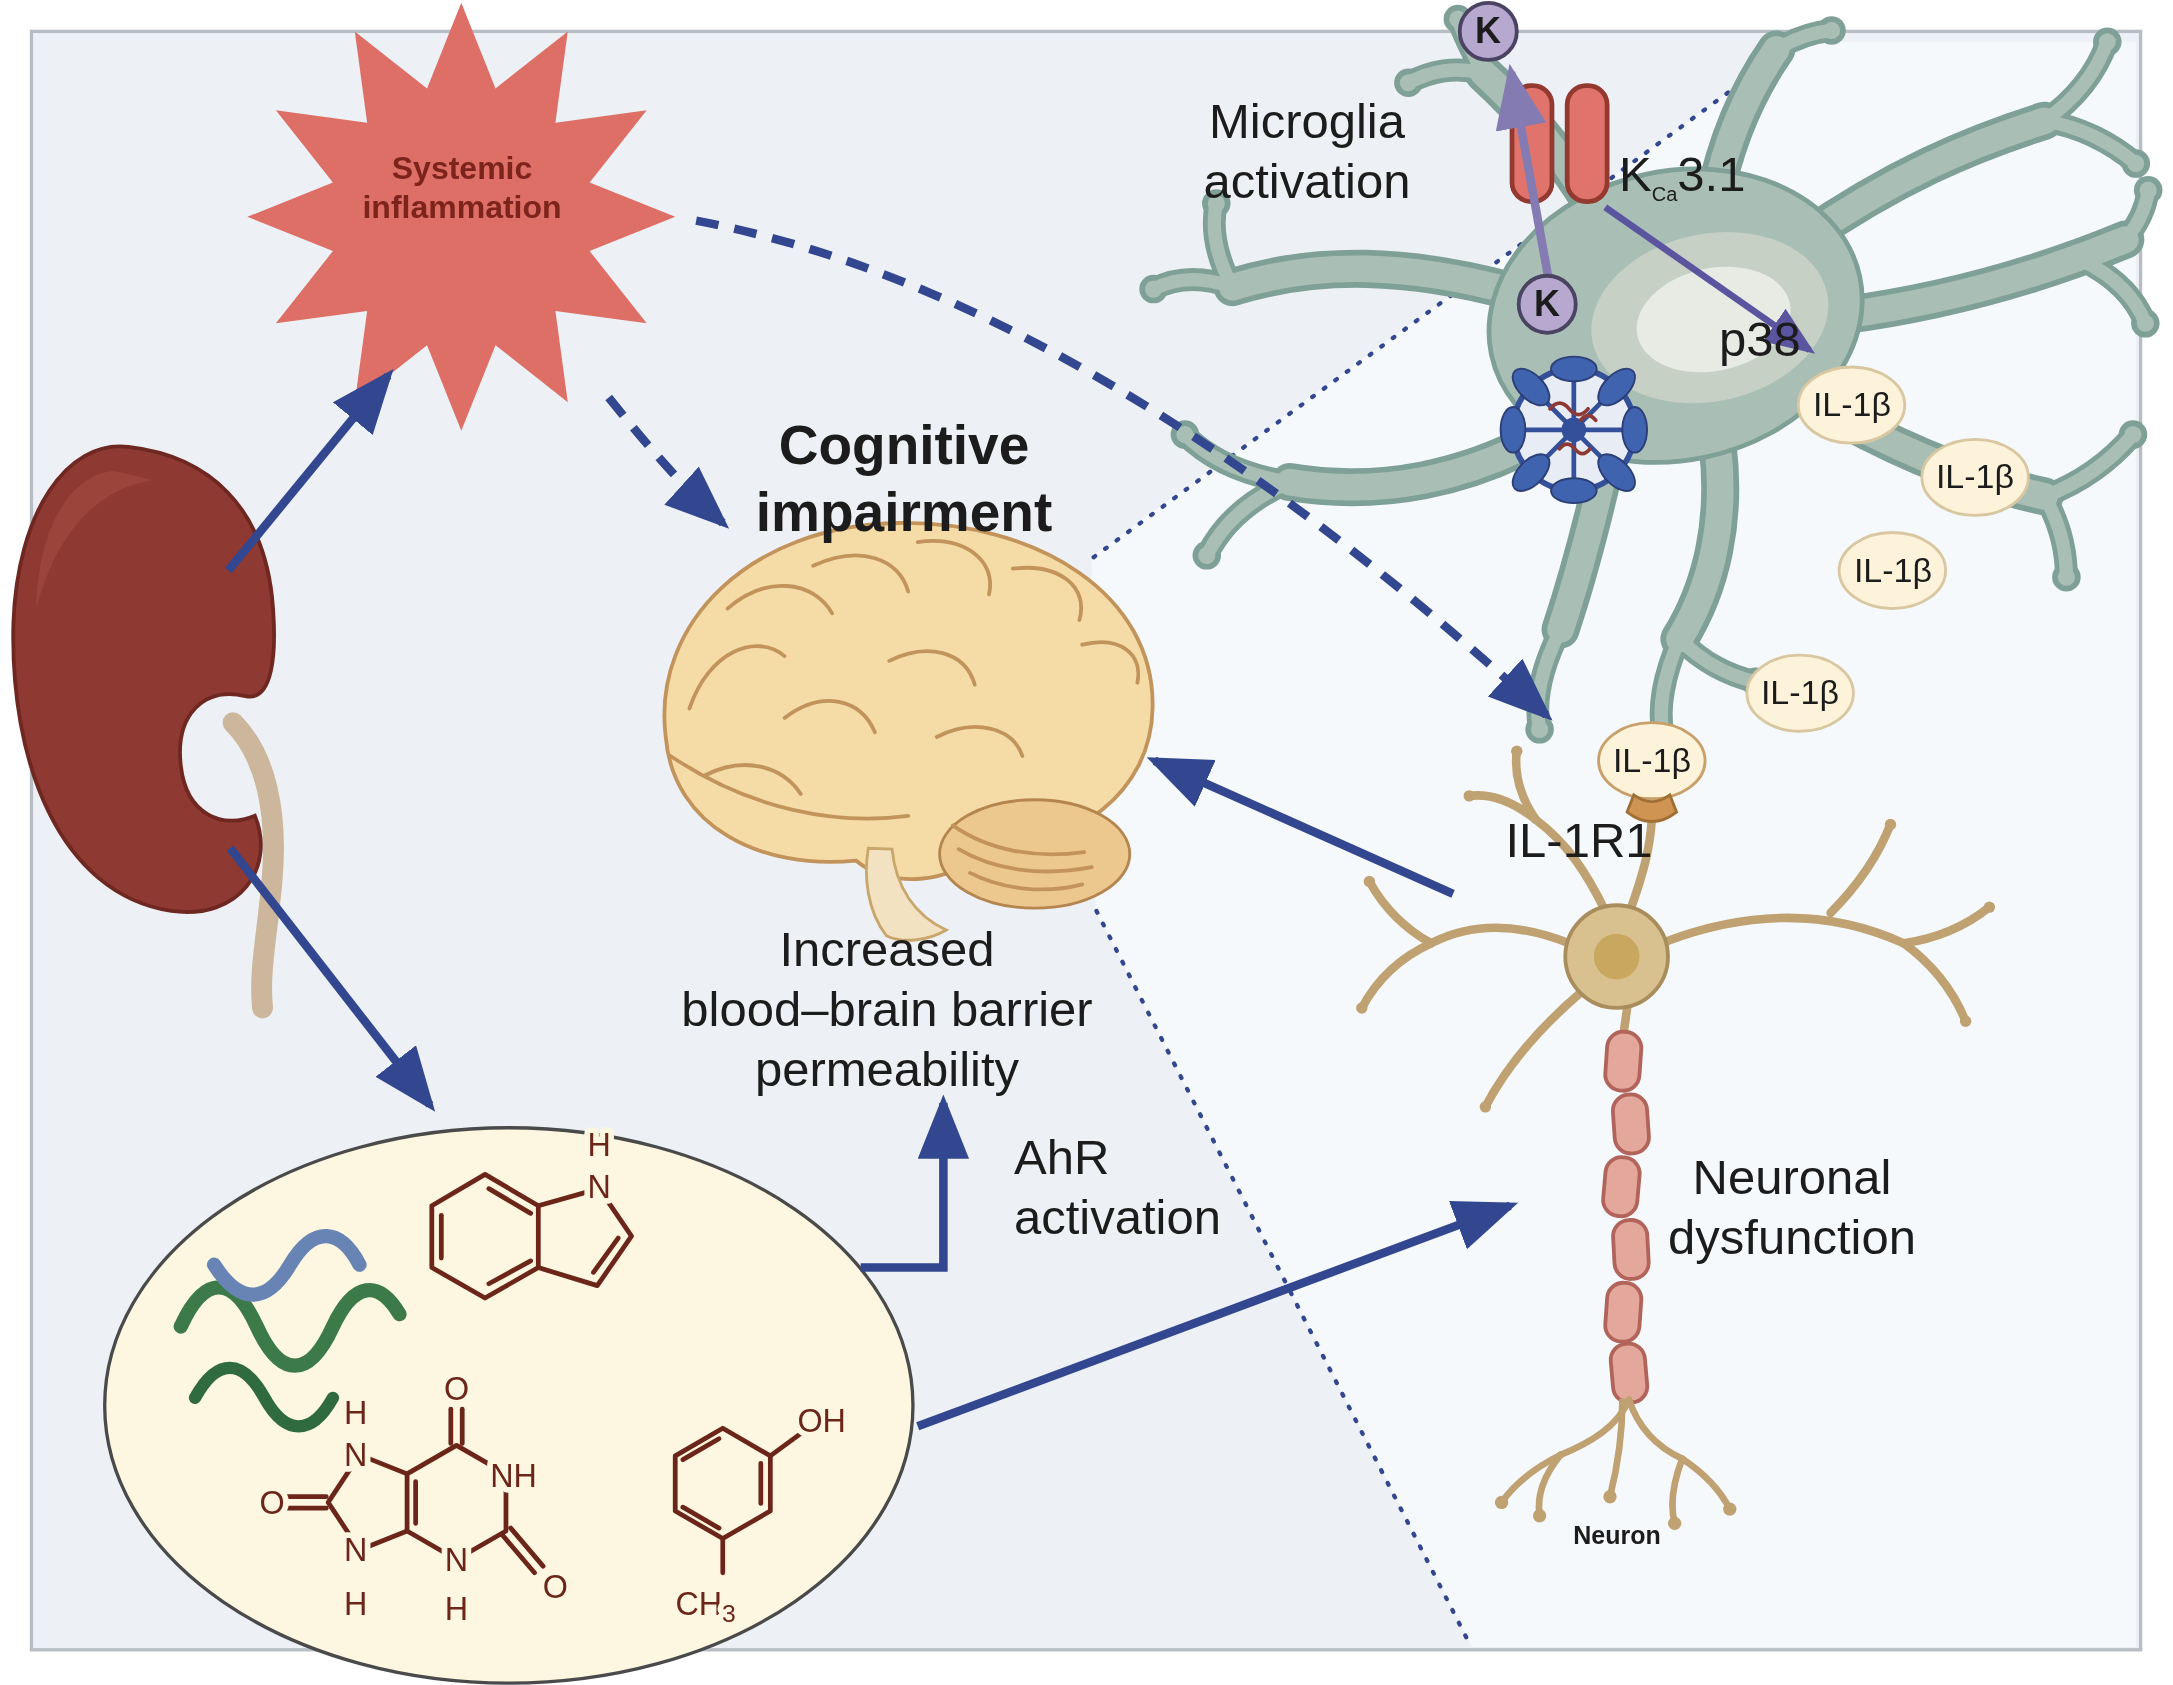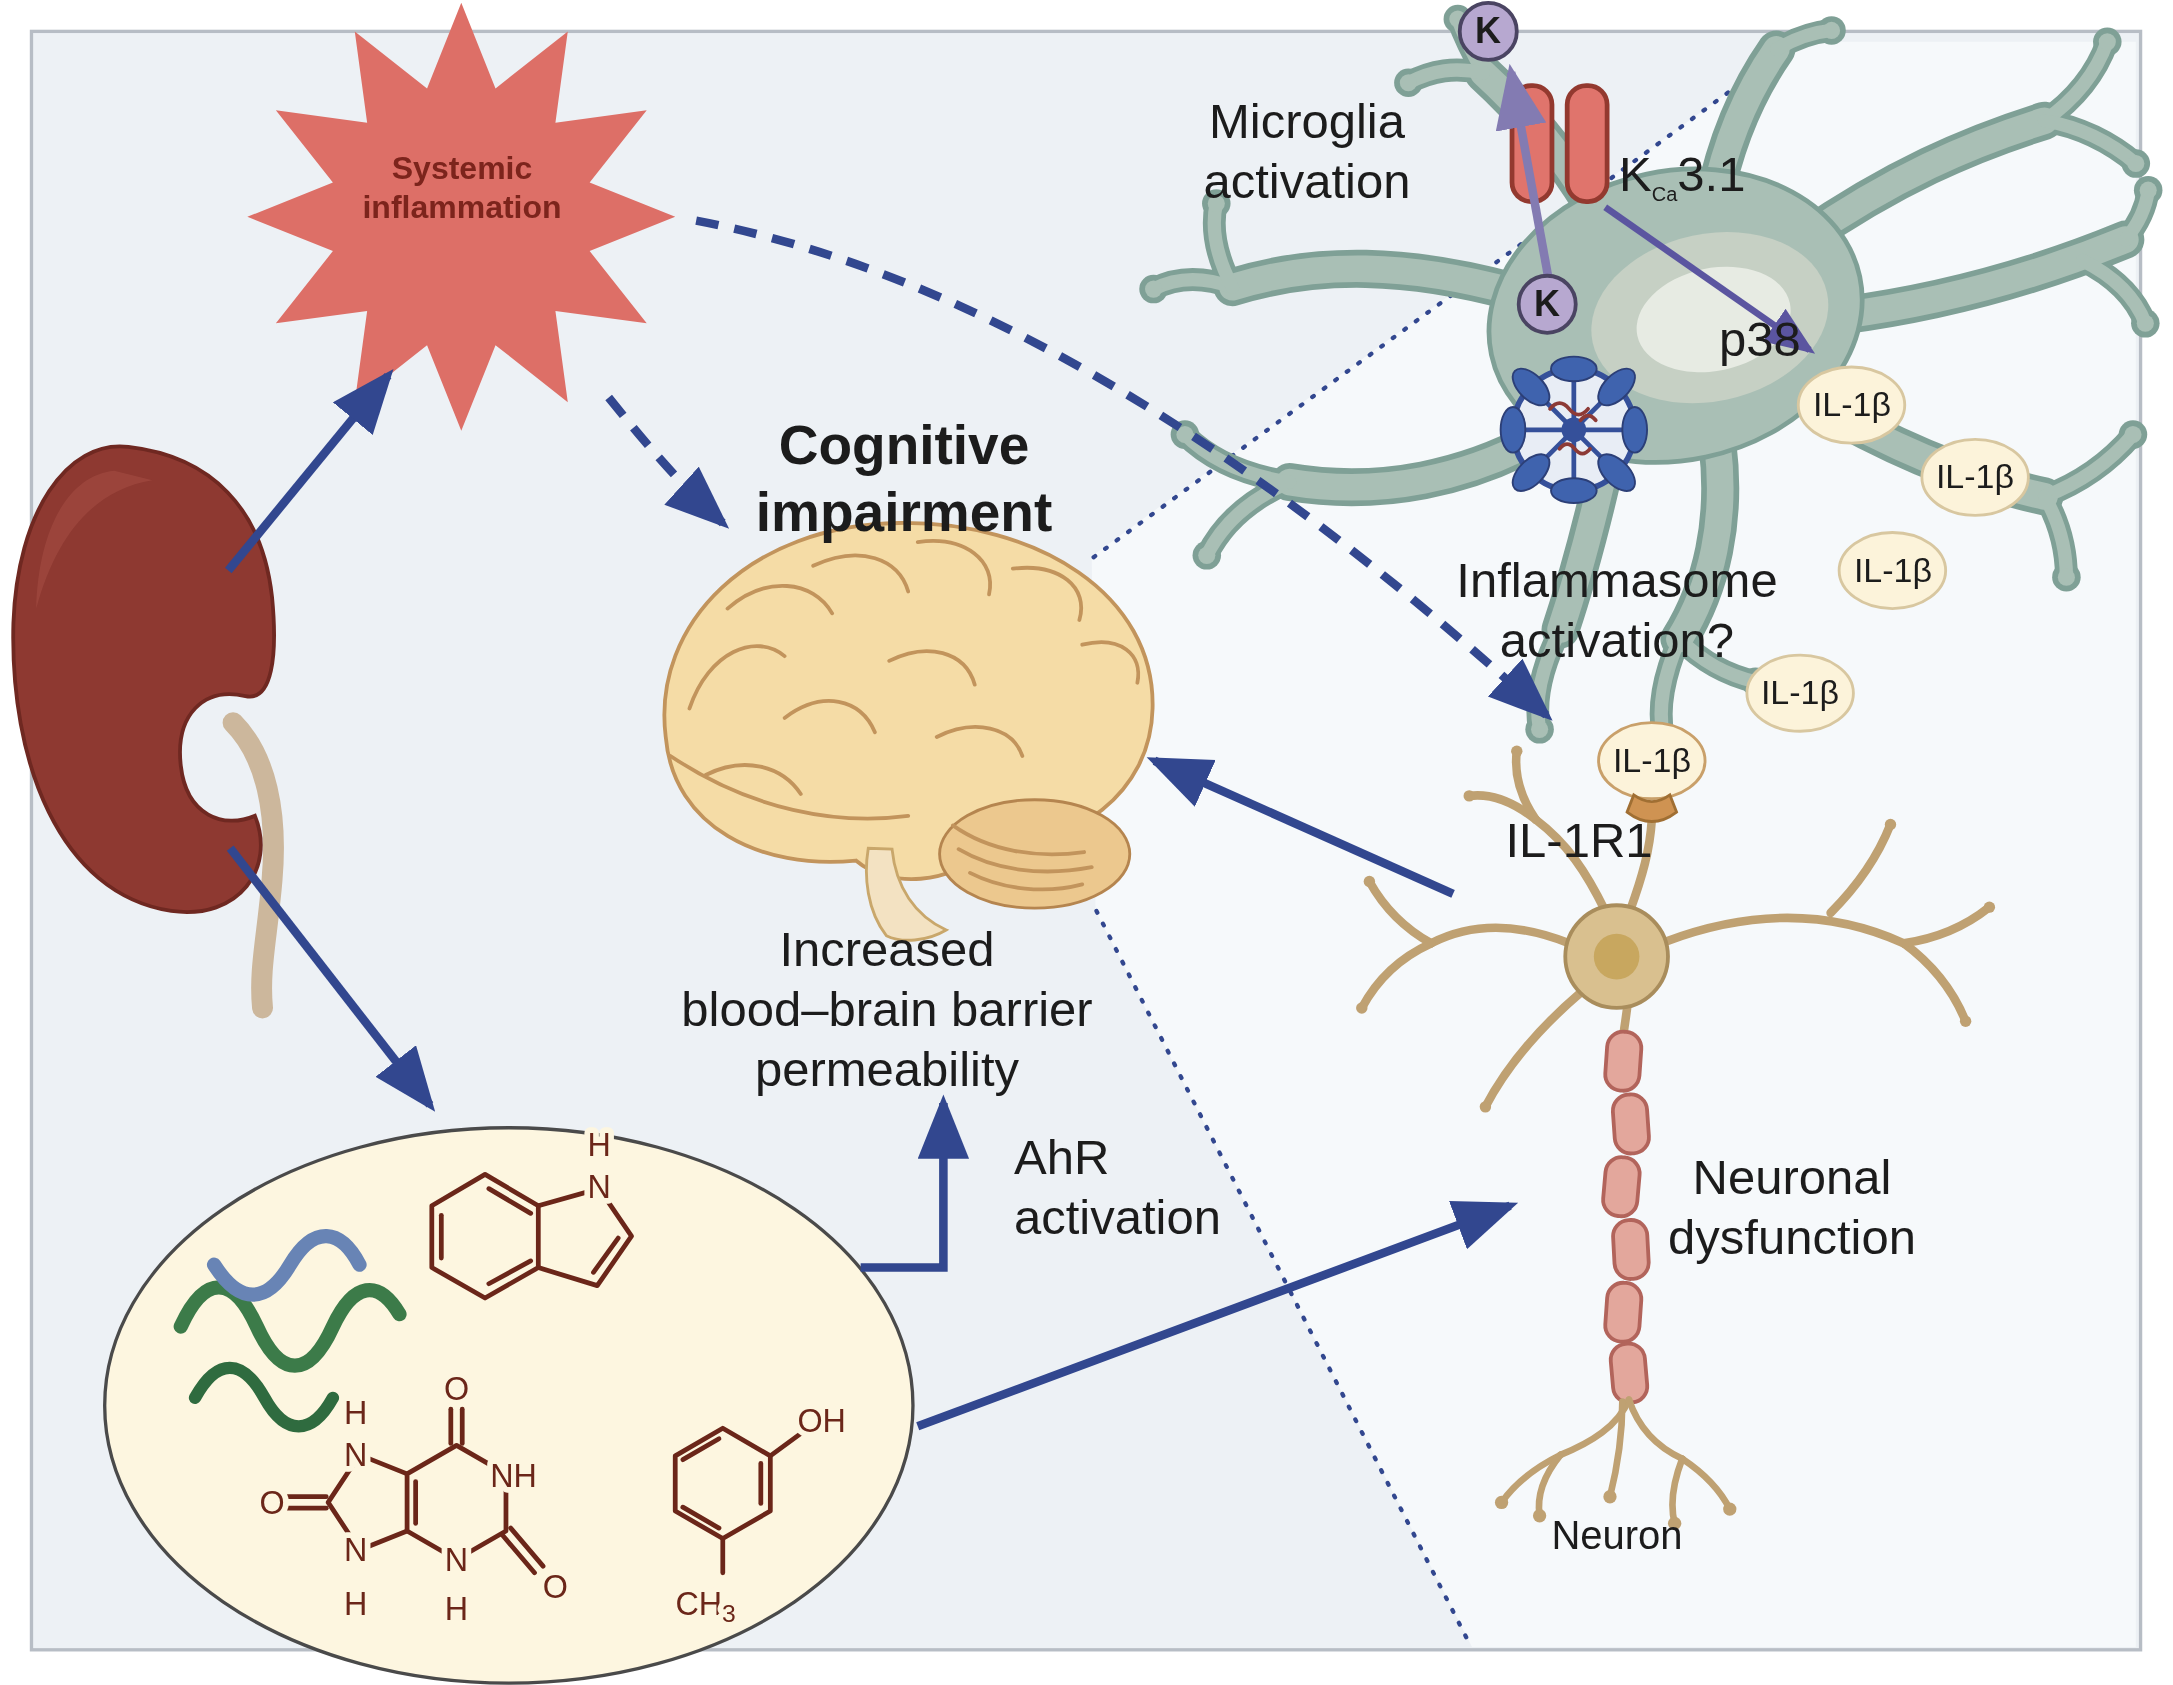--- a/index.html
+++ b/index.html
@@ -5,21 +5,21 @@
   html,body{margin:0;padding:0;background:#fff;}
   #fig{position:relative;width:2173px;height:1685px;background:var(--c-page,#fff);font-family:"Liberation Sans",sans-serif;overflow:hidden;}
   #fig svg{position:absolute;left:0;top:0;}
   .lbl{position:absolute;transform:translate(-50%,-50%);text-align:center;white-space:pre-line;
        color:var(--c-text,#1c1c1c);font-size:49px;line-height:1.22;}
   .lbl.la{transform:none;text-align:left;}
   .bold{font-weight:bold;margin-top:32px;}
   .sb-text{color:var(--c-starburst-text,#7c241c);font-weight:600;font-size:32px;}
   .small{font-size:34px;}
   .ksize{font-size:36px;font-weight:600;}
-  .neuronlbl{font-size:40px;font-weight:normal;}
+  .neuronlbl{font-size:25px;font-weight:bold;}
   .kca{font-size:49px;}
   .subsc{font-size:20px;vertical-align:-9.5px;}
   
   .arrow{fill:none;stroke:var(--c-arrow,#32478f);stroke-width:9;marker-end:url(#mNavy);}
   .dashedA{stroke-dasharray:24 17;}
   .arrowP{fill:none;stroke:var(--c-arrow-purple,#837bb2);stroke-width:9;marker-end:url(#mPurple);}
   .arrowI{fill:none;stroke:var(--c-arrow-indigo,#5b55a0);stroke-width:7;marker-end:url(#mIndigo);}
   .dotline{fill:none;stroke:var(--c-arrow,#32478f);stroke-width:4.5;stroke-dasharray:2 13;stroke-linecap:round;}
   .bond{fill:none;stroke:var(--c-chem,#6b2619);stroke-width:5;stroke-linecap:round;stroke-linejoin:round;}
   .atom{font:500 34px "Liberation Sans",sans-serif;fill:var(--c-chem,#6b2619);text-anchor:middle;
@@ -371,22 +371,20 @@
 impairment</div>
 <div class="lbl" style="left:887px;top:1010px;">Increased
 blood–brain barrier
 permeability</div>
 <div class="lbl la" style="left:1014px;top:1128px;">AhR
 activation</div>
 <div class="lbl" style="left:1307px;top:152px;">Microglia
 activation</div>
 <div class="lbl la kca" style="left:1619px;top:145px;"><span>K</span><span class="subsc">Ca</span><span>3.1</span></div>
 <div class="lbl" style="left:1760px;top:340px;">p38</div>
-<div class="lbl" style="left:1617px;top:611px;">Inflammasome
-activation?</div>
 <div class="lbl small" style="left:1852px;top:405px;">IL-1β</div>
 <div class="lbl small" style="left:1975px;top:477px;">IL-1β</div>
 <div class="lbl small" style="left:1893px;top:571px;">IL-1β</div>
 <div class="lbl small" style="left:1800px;top:693px;">IL-1β</div>
 <div class="lbl small" style="left:1652px;top:761px;">IL-1β</div>
 <div class="lbl" style="left:1579px;top:841px;">IL-1R1</div>
 <div class="lbl" style="left:1792px;top:1208px;">Neuronal
 dysfunction</div>
 <div class="lbl neuronlbl" style="left:1617px;top:1535px;">Neuron</div>
 <div class="lbl ksize" style="left:1488px;top:31px;">K</div>

